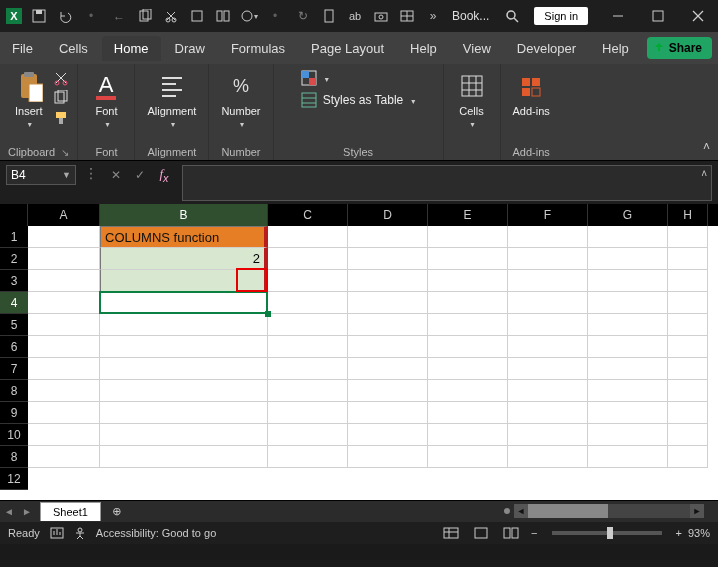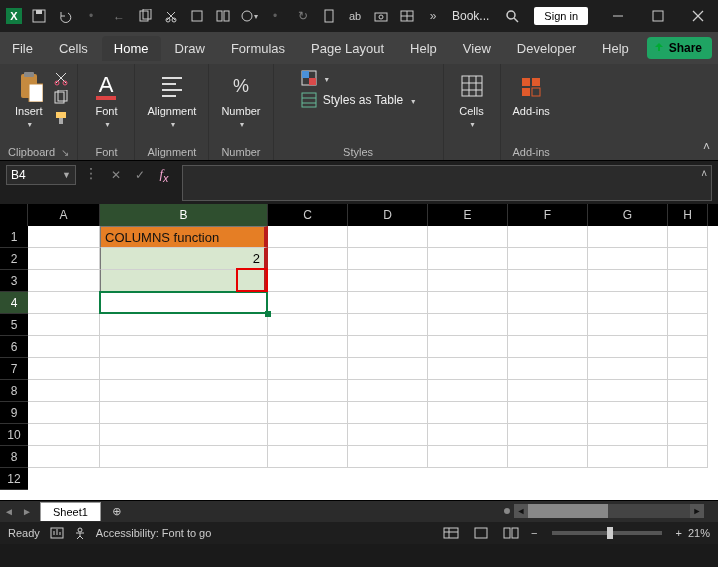--- a/index.html
+++ b/index.html
@@ -551,21 +551,21 @@
         <line x1="7" y1="8" x2="7" y2="2" stroke="#ccc"></line>
         <line x1="10" y1="8" x2="10" y2="5" stroke="#ccc"></line>
       </svg>
     </span>
   <span>
       <svg width="12" height="12">
         <circle cx="6" cy="3" r="2" fill="none" stroke="#ccc"></circle>
         <path d="M2 6 L10 6 M6 6 L6 9 M6 9 L3 12 M6 9 L9 12" stroke="#ccc" fill="none"></path>
       </svg>
     </span>
-  <span>Accessibility: Font to go</span>
+  <span>Accessibility: Good to go</span>
   <div class="spacer"></div>
   <div class="viewbtn">
       <svg width="16" height="12">
         <rect x="1" y="1" width="14" height="10" fill="none" stroke="#ccc"></rect>
         <line x1="1" y1="5" x2="15" y2="5" stroke="#ccc"></line>
         <line x1="6" y1="1" x2="6" y2="11" stroke="#ccc"></line>
       </svg>
     </div>
   <div class="viewbtn">
       <svg width="16" height="12">
@@ -577,15 +577,15 @@
         <rect x="1" y="1" width="6" height="10" fill="none" stroke="#ccc"></rect>
         <rect x="9" y="1" width="6" height="10" fill="none" stroke="#ccc"></rect>
       </svg>
     </div>
   <div class="zoom-ctrl">
     <span>−</span>
     <div class="zoom-slider">
         <div class="knob"></div>
       </div>
     <span>+</span>
-    <span>21%</span>
+    <span>93%</span>
   </div>
 </div>
 
 </body></html>

